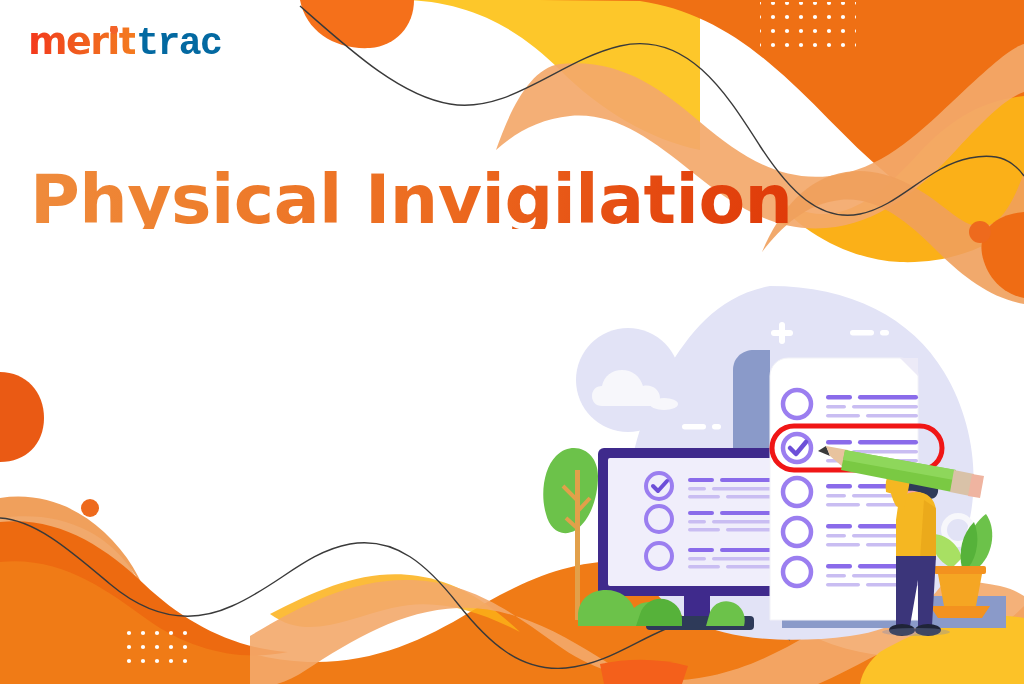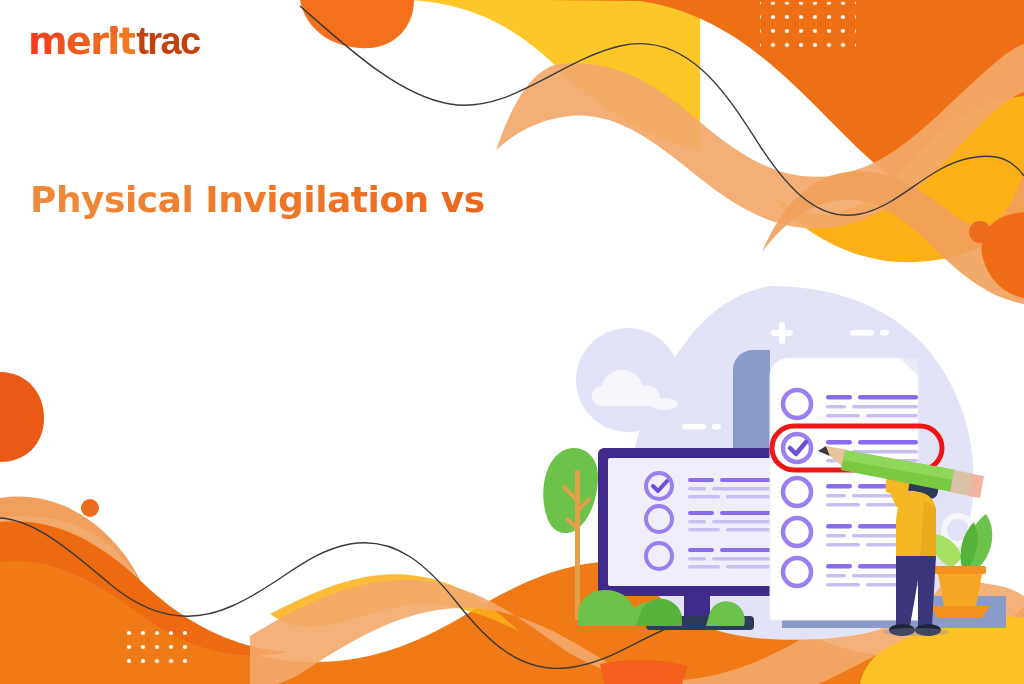--- a/index.html
+++ b/index.html
@@ -41,25 +41,25 @@
     font-weight: bold;
     font-size: 38px;
     letter-spacing: -1.6px;
     background: linear-gradient(90deg, #f4381d 0%, #f05a1e 45%, #f47b20 100%);
     -webkit-background-clip: text;
     background-clip: text;
     color: transparent;
     position: relative;
   }
   #logo-trac {
-    font-family: Liberation Sans, sans-serif;
+    font-family: Liberation Mono, monospace;
     font-weight: bold;
     font-size: 38px;
     letter-spacing: -1.6px;
-    color: #c2410c;
+    color: #0369a1;
     margin-left: 1px;
   }
   #logo-dot {
     position: absolute;
     left: 82px;
     top: 4px;
     width: 8px;
     height: 8px;
     border-radius: 50%;
     background: #f4622a;
@@ -70,21 +70,21 @@
   #title-block {
     position: absolute;
     left: 30px;
     top: 171px;
     z-index: 40;
     width: 760px;
   }
   .title-line {
     font-family: "DejaVu Sans", sans-serif;
     font-weight: bold;
-    font-size: 36px;
+    font-size: 68px;
     line-height: 58px;
     letter-spacing: -0.5px;
     background: linear-gradient(100deg, #ef8b3c 0%, #ee7f2e 22%, #ec6a1f 55%, #e4460f 85%, #df3b09 100%);
     -webkit-background-clip: text;
     background-clip: text;
     color: transparent;
     white-space: nowrap;
   }
 </style>
 </head>

